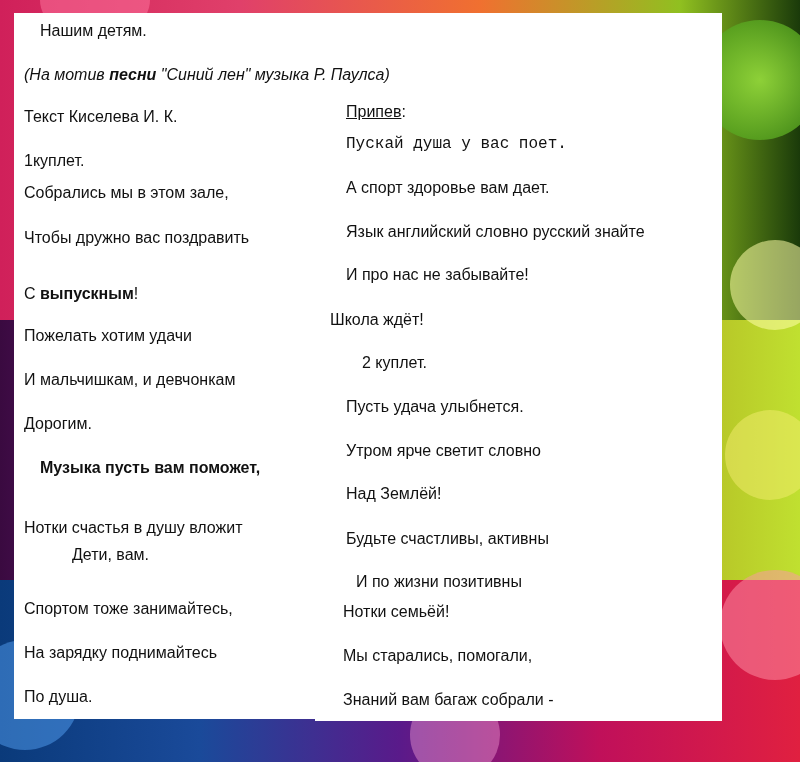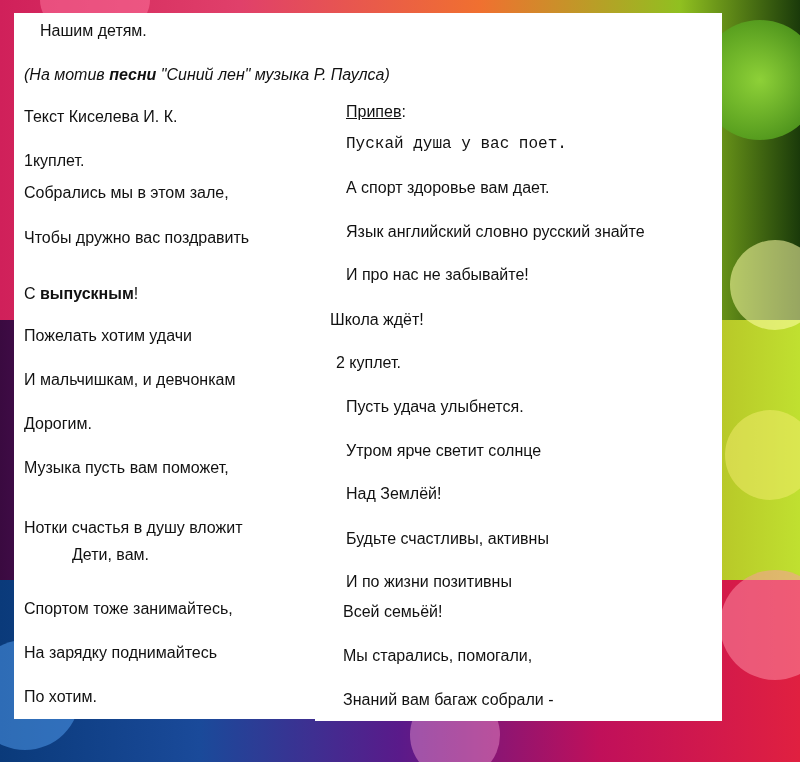--- a/index.html
+++ b/index.html
@@ -62,34 +62,34 @@
 <div class="line" style="left:40px;top:21px;">Нашим детям.</div>
 <div class="line italic" style="left:24px;top:65px;"><span>(На мотив </span><span class="bold">песни</span><span> "Синий лен" музыка Р. Паулса)</span></div>
 <div class="line" style="left:24px;top:107px;">Текст Киселева И. К.</div>
 <div class="line" style="left:24px;top:151px;">1куплет.</div>
 <div class="line" style="left:24px;top:183px;text-align:center;">Собрались мы в этом зале,</div>
 <div class="line" style="left:24px;top:228px;">Чтобы дружно вас поздравить</div>
 <div class="line" style="left:24px;top:284px;"><span>С </span><span class="bold">выпускным</span><span>!</span></div>
 <div class="line" style="left:24px;top:326px;">Пожелать хотим удачи</div>
 <div class="line" style="left:24px;top:370px;">И мальчишкам, и девчонкам</div>
 <div class="line" style="left:24px;top:414px;">Дорогим.</div>
-<div class="line" style="left:24px;top:458px;">Музыка пусть вам поможет,</div>
+<div class="line" style="left:40px;top:458px;font-weight:bold;">Музыка пусть вам поможет,</div>
 <div class="line" style="left:24px;top:502px;margin-top:16px;">Нотки счастья в душу вложит</div>
 <div class="line" style="left:24px;top:545px;margin-left:48px;">Дети, вам.</div>
 <div class="line" style="left:24px;top:599px;">Спортом тоже занимайтесь,</div>
 <div class="line" style="left:24px;top:643px;">На зарядку поднимайтесь</div>
-<div class="line" style="left:24px;top:687px;">По хотим.</div>
+<div class="line" style="left:24px;top:687px;">По душа.</div>
 
 <div class="line" style="left:346px;top:102px;"><span class="u">Припев</span><span>:</span></div>
 <div class="line" style="left:346px;top:134px;font-family:Liberation Mono, monospace;">Пускай душа у вас поет.</div>
 <div class="line" style="left:346px;top:178px;">А спорт здоровье вам дает.</div>
 <div class="line" style="left:346px;top:222px;">Язык английский словно русский знайте</div>
 <div class="line" style="left:346px;top:265px;">И про нас не забывайте!</div>
 <div class="line" style="left:330px;top:310px;">Школа ждёт!</div>
-<div class="line" style="left:336px;top:353px;text-align:center;">2 куплет.</div>
+<div class="line" style="left:362px;top:353px;text-align:center;">2 куплет.</div>
 <div class="line" style="left:346px;top:397px;">Пусть удача улыбнется.</div>
-<div class="line" style="left:346px;top:441px;">Утром ярче светит солнце</div>
+<div class="line" style="left:346px;top:441px;">Утром ярче светит словно</div>
 <div class="line" style="left:346px;top:484px;">Над Землёй!</div>
 <div class="line" style="left:346px;top:529px;">Будьте счастливы, активны</div>
-<div class="line" style="left:346px;top:572px;">И по жизни позитивны</div>
-<div class="line" style="left:343px;top:602px;">Всей семьёй!</div>
+<div class="line" style="left:356px;top:572px;">И по жизни позитивны</div>
+<div class="line" style="left:343px;top:602px;">Нотки семьёй!</div>
 <div class="line" style="left:343px;top:646px;">Мы старались, помогали,</div>
 <div class="line" style="left:343px;top:690px;">Знаний вам багаж собрали -</div>
 
 </body></html>

